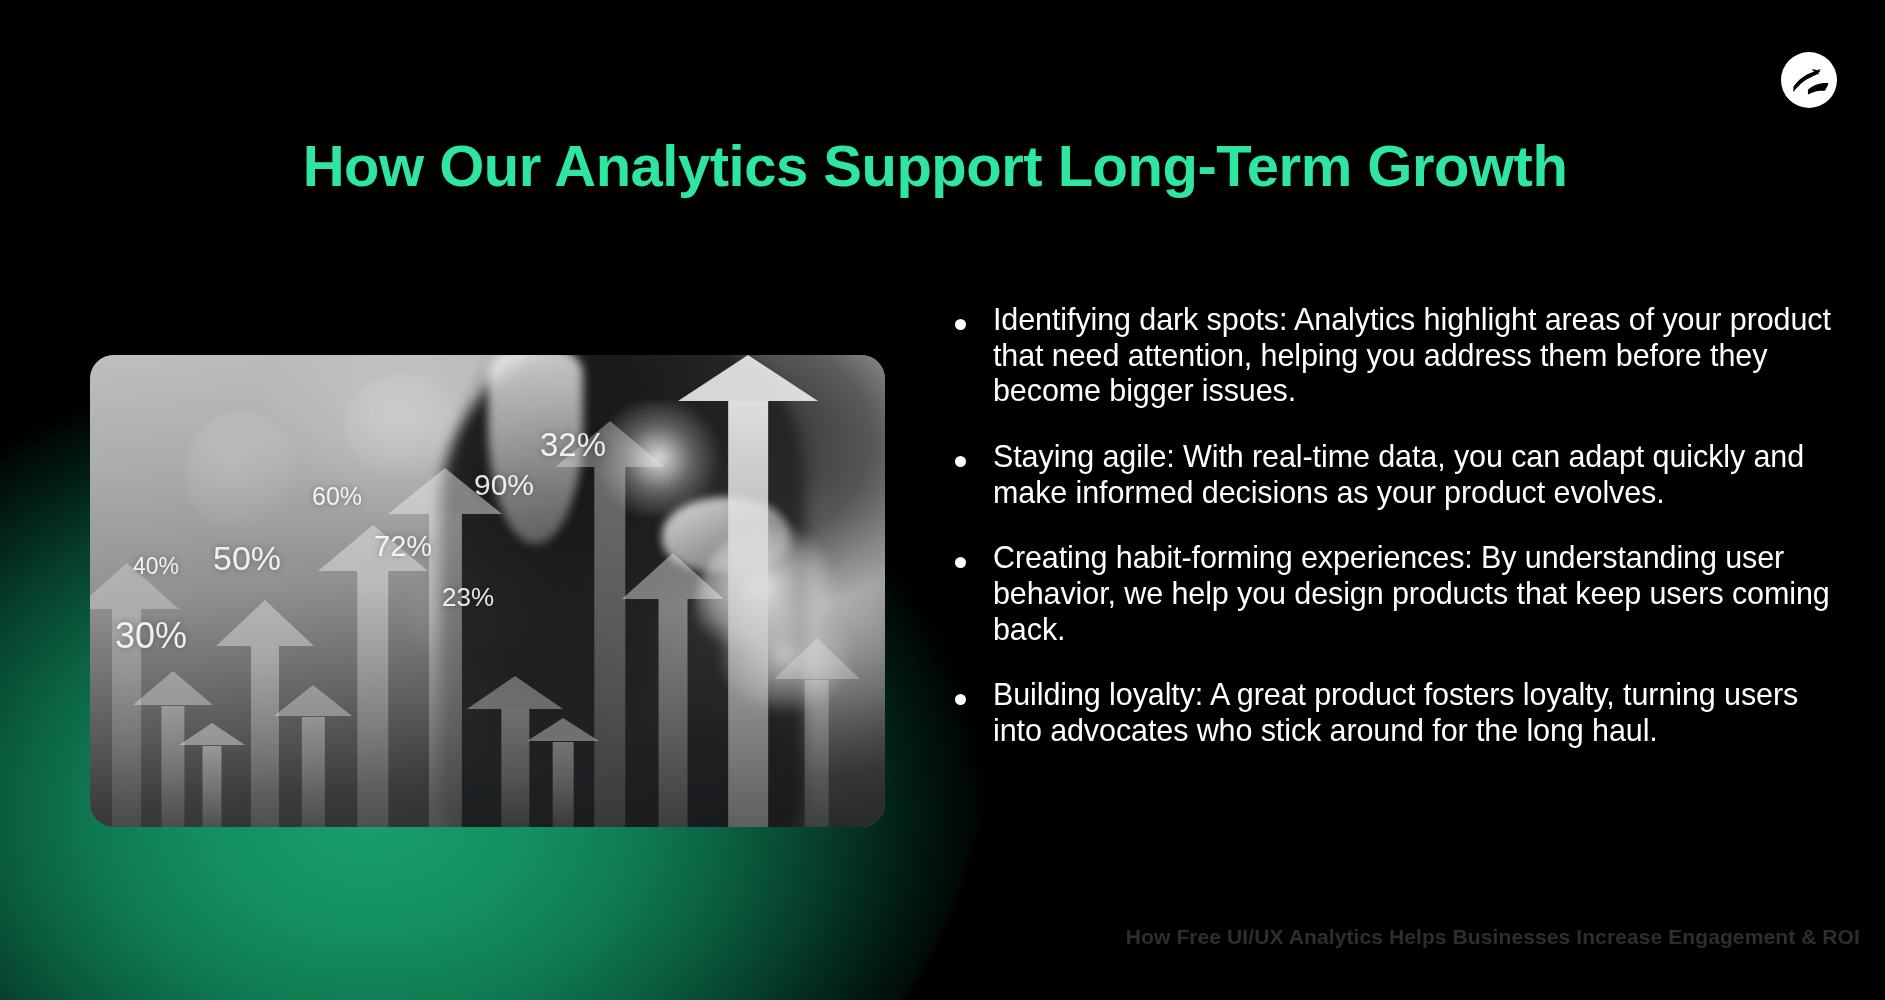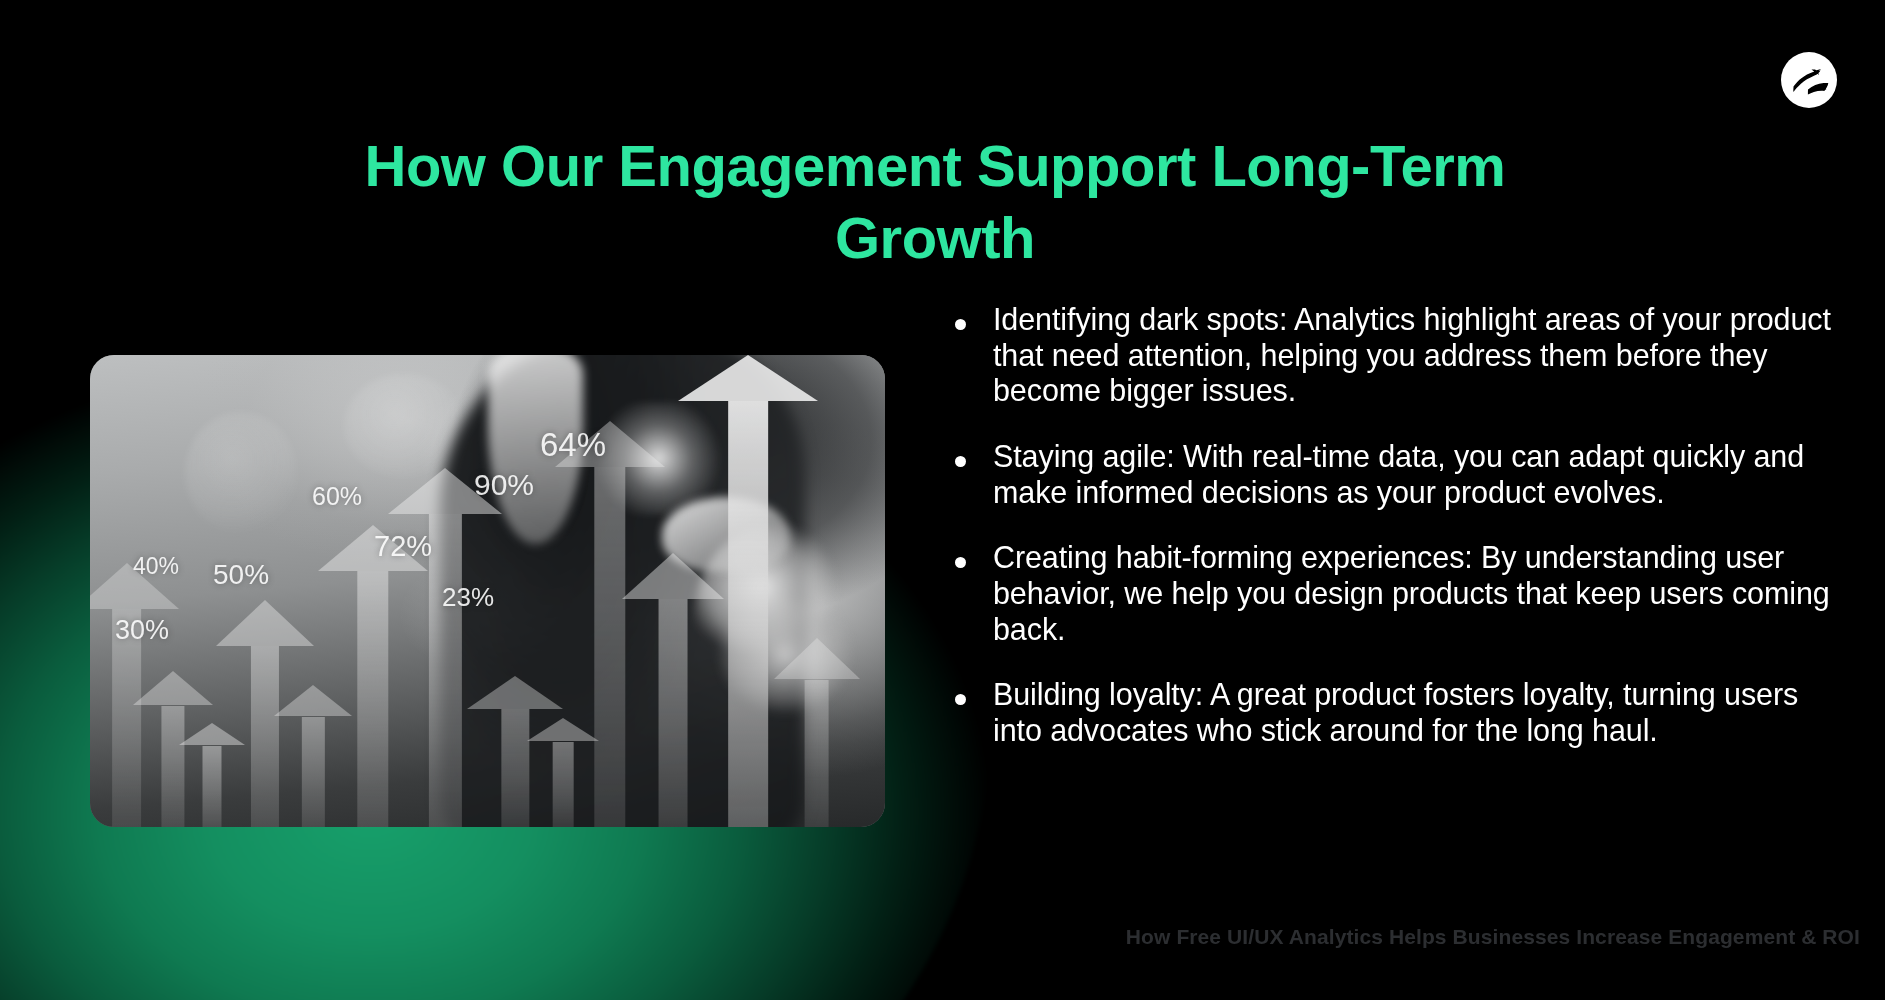--- a/index.html
+++ b/index.html
@@ -215,21 +215,21 @@
     <svg width="52" height="52" viewBox="0 0 52 52" aria-hidden="true">
       <circle cx="26" cy="26" r="25" fill="#ffffff"></circle>
       <path d="M6 26a20 20 0 0 1 20-20c6 0 10 2 13 5-6 1-11 4-16 7-5 3-9 6-12 10-3-1-4-1-5-2z" fill="#000000" opacity="0"></path>
       <path d="M10.5 32.5c4.5-6.5 11-11.5 19.5-14.5 2.5-0.9 5-1.4 7.5-1.6-1.2 2.2-3.4 4-6 5.2-5.5 2.5-10 5-13.8 8.3-2.8 2.5-5 5-7.2 8-0.4-1.6 0-3.4 0-5.4z" fill="#000000"></path>
       <path d="M25 35.5c4.5-3.5 9.8-5.8 15.5-6.4 1.6-0.2 3.2-0.2 4.8-0.1-0.6 3-2 5.7-4 7.9-3.5-0.4-7 0-10.4 1.1-2.2 0.7-4.2 1.6-6 2.6 0-1.8 0-3.6 0.1-5.1z" fill="#000000"></path>
       <path d="M33.5 16.2l4.6-1.1-3.4 2.6 1.4 3.2-3.2-2.1-2.8 2.2 1-3.4-2.6-2.2 3.4 0.2z" fill="#000000"></path>
       <path d="M40.8 31.4l4.4-0.9-3.2 2.5 1.3 3.1-3-2-2.7 2.1 1-3.3-2.5-2.1 3.3 0.2z" fill="#000000"></path>
     </svg>
   </div>
 
-  <h1 class="title">How Our Engagement Support Long-Term Growth</h1>
+  <h1 class="title">How Our Analytics Support Long-Term Growth</h1>
 
   <div class="photo-panel">
     <div class="photo-inner">
       <div class="bokeh" style="left:32%; top:4%; width:15%; height:22%;"></div>
       <div class="bokeh" style="left:47%; top:46%; width:12%; height:18%;"></div>
       <div class="bokeh" style="left:12%; top:12%; width:14%; height:26%;"></div>
       <div class="fig-body"></div>
       <div class="fig-shirt"></div>
       <div class="fig-hand"></div>
       <div class="fig-finger"></div>
@@ -282,28 +282,28 @@
           <div class="arrow" style="left: 78%; width: 9.6%; height: 100%; opacity: 0.96;">
             <div class="shaft" style="top: 46px; height: calc(100% - 46px); background: linear-gradient(rgba(242, 242, 242, 0.95) 0%, rgba(210, 210, 210, 0.75) 55%, rgba(170, 170, 170, 0.5) 100%); width: 39.6864px;"></div>
             <div class="head" style="border-left: 70.2144px solid transparent; border-right: 70.2144px solid transparent; border-bottom: 46px solid rgba(240, 240, 240, 0.92); top: 0px;"></div>
           </div>
           <div class="arrow" style="left: 88.4%; width: 6%; height: 40%; opacity: 0.34;">
             <div class="shaft" style="top: 41.536px; height: calc(100% - 41.536px); background: linear-gradient(rgba(242, 242, 242, 0.95) 0%, rgba(210, 210, 210, 0.75) 55%, rgba(170, 170, 170, 0.5) 100%); width: 24.804px;"></div>
             <div class="head" style="border-left: 43.884px solid transparent; border-right: 43.884px solid transparent; border-bottom: 41.536px solid rgba(240, 240, 240, 0.92); top: 0px;"></div>
           </div>
         </div>
       <div id="pct-layer" style="position:absolute; inset:0;">
-          <div class="pct" style="left: 3.14465%; top: 55%; font-size: 27px;">30%</div>
+          <div class="pct" style="left: 3.14465%; top: 55%; font-size: 36px;">30%</div>
           <div class="pct" style="left: 5.40881%; top: 42%; font-size: 23px;">40%</div>
-          <div class="pct" style="left: 15.4717%; top: 39%; font-size: 28px; margin-top: 20px;">50%</div>
+          <div class="pct" style="left: 15.4717%; top: 39%; font-size: 34px;">50%</div>
           <div class="pct" style="left: 27.9245%; top: 27%; font-size: 25px;">60%</div>
           <div class="pct" style="left: 44.2767%; top: 48%; font-size: 26px;">23%</div>
           <div class="pct" style="left: 35.7233%; top: 37%; font-size: 29px;">72%</div>
           <div class="pct" style="left: 48.3019%; top: 24%; font-size: 30px;">90%</div>
-          <div class="pct" style="left: 56.6038%; top: 15%; font-size: 33px;">64%</div>
+          <div class="pct" style="left: 56.6038%; top: 15%; font-size: 33px;">32%</div>
         </div>
     </div>
   </div>
 
   <div class="bullets">
 
     <div class="bullet-item">
       <span class="dot"></span>
       <span class="btext">Identifying dark spots: Analytics highlight areas of your product that need attention, helping you address them before they become bigger issues.</span>
     </div>

